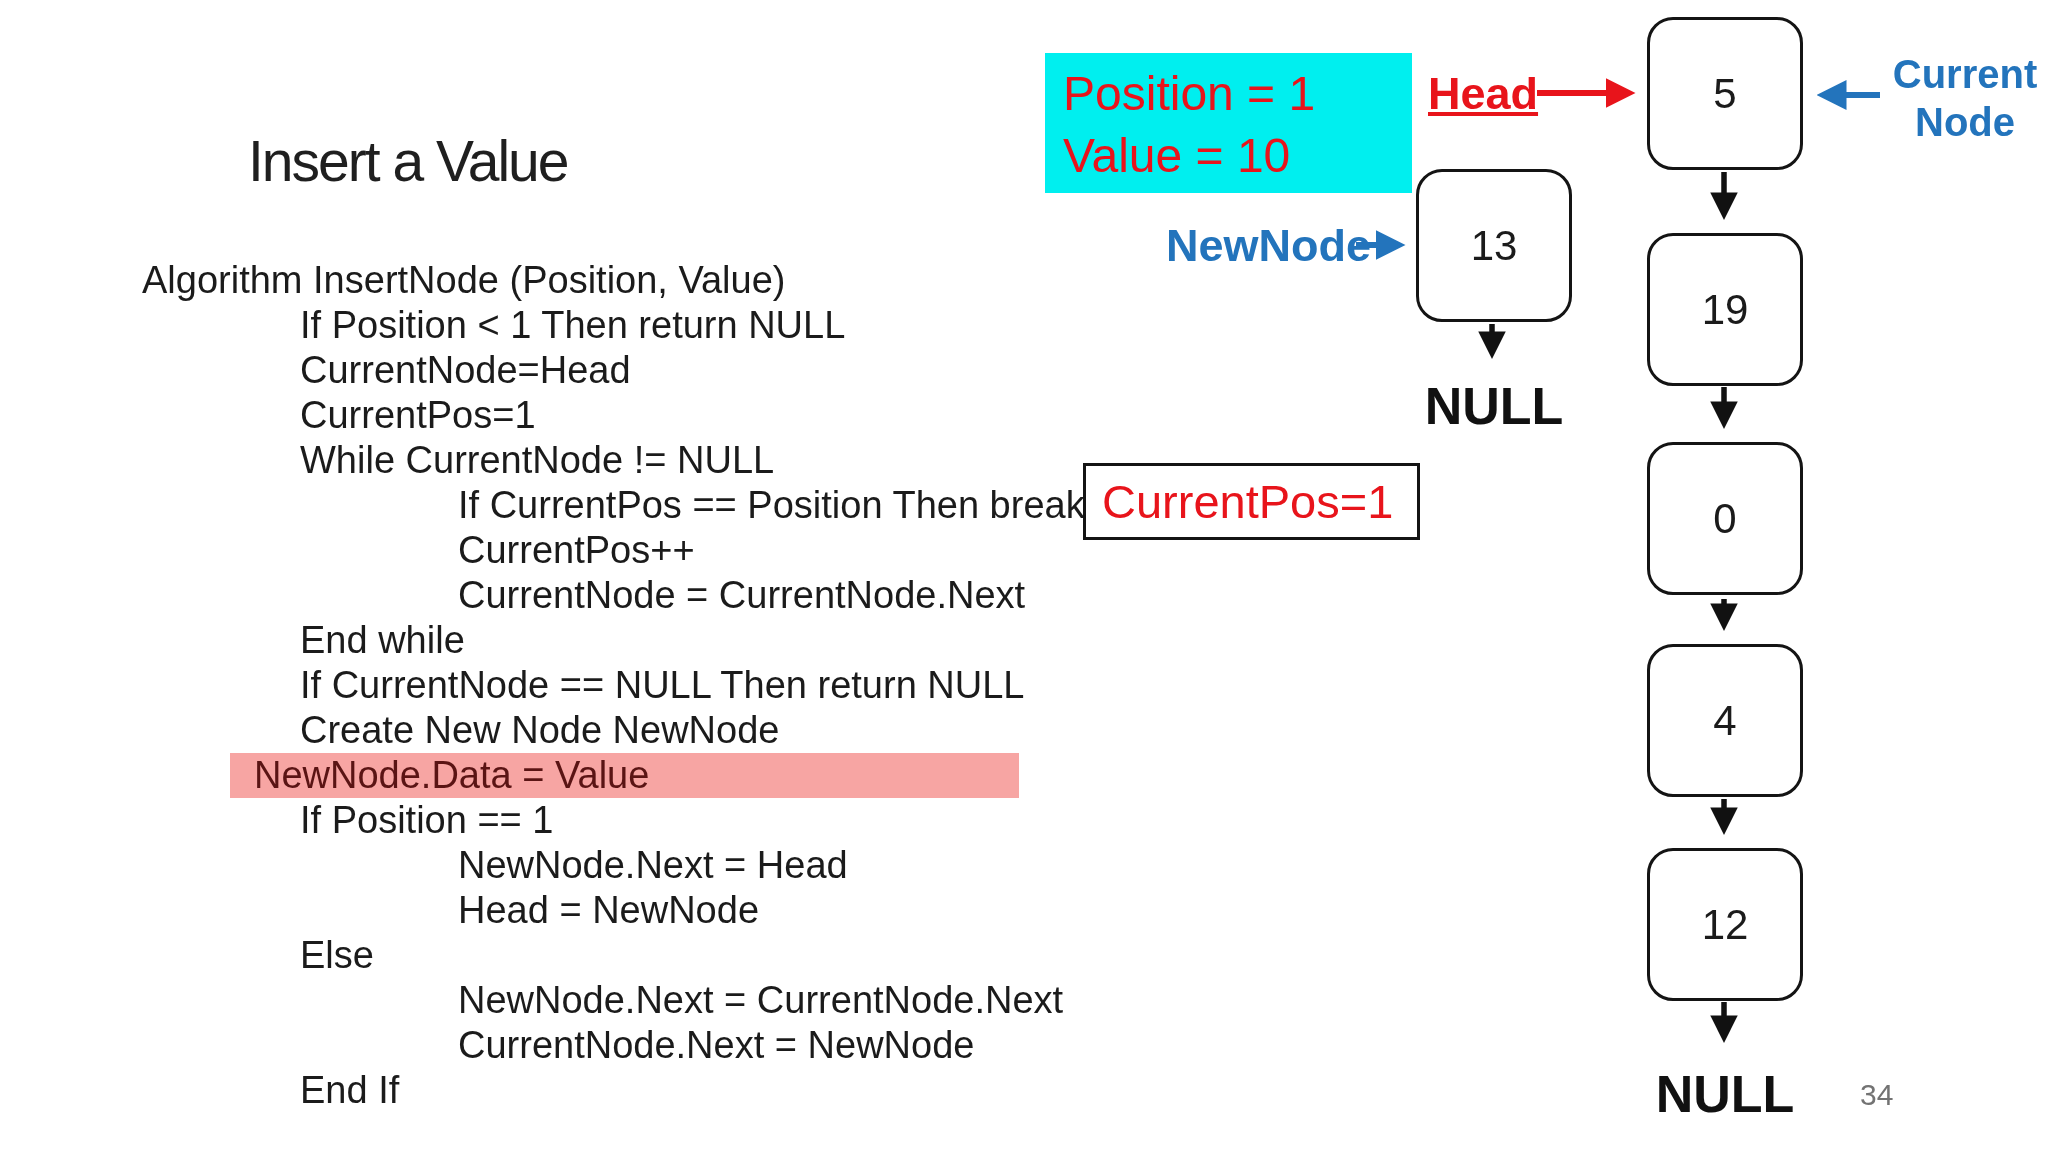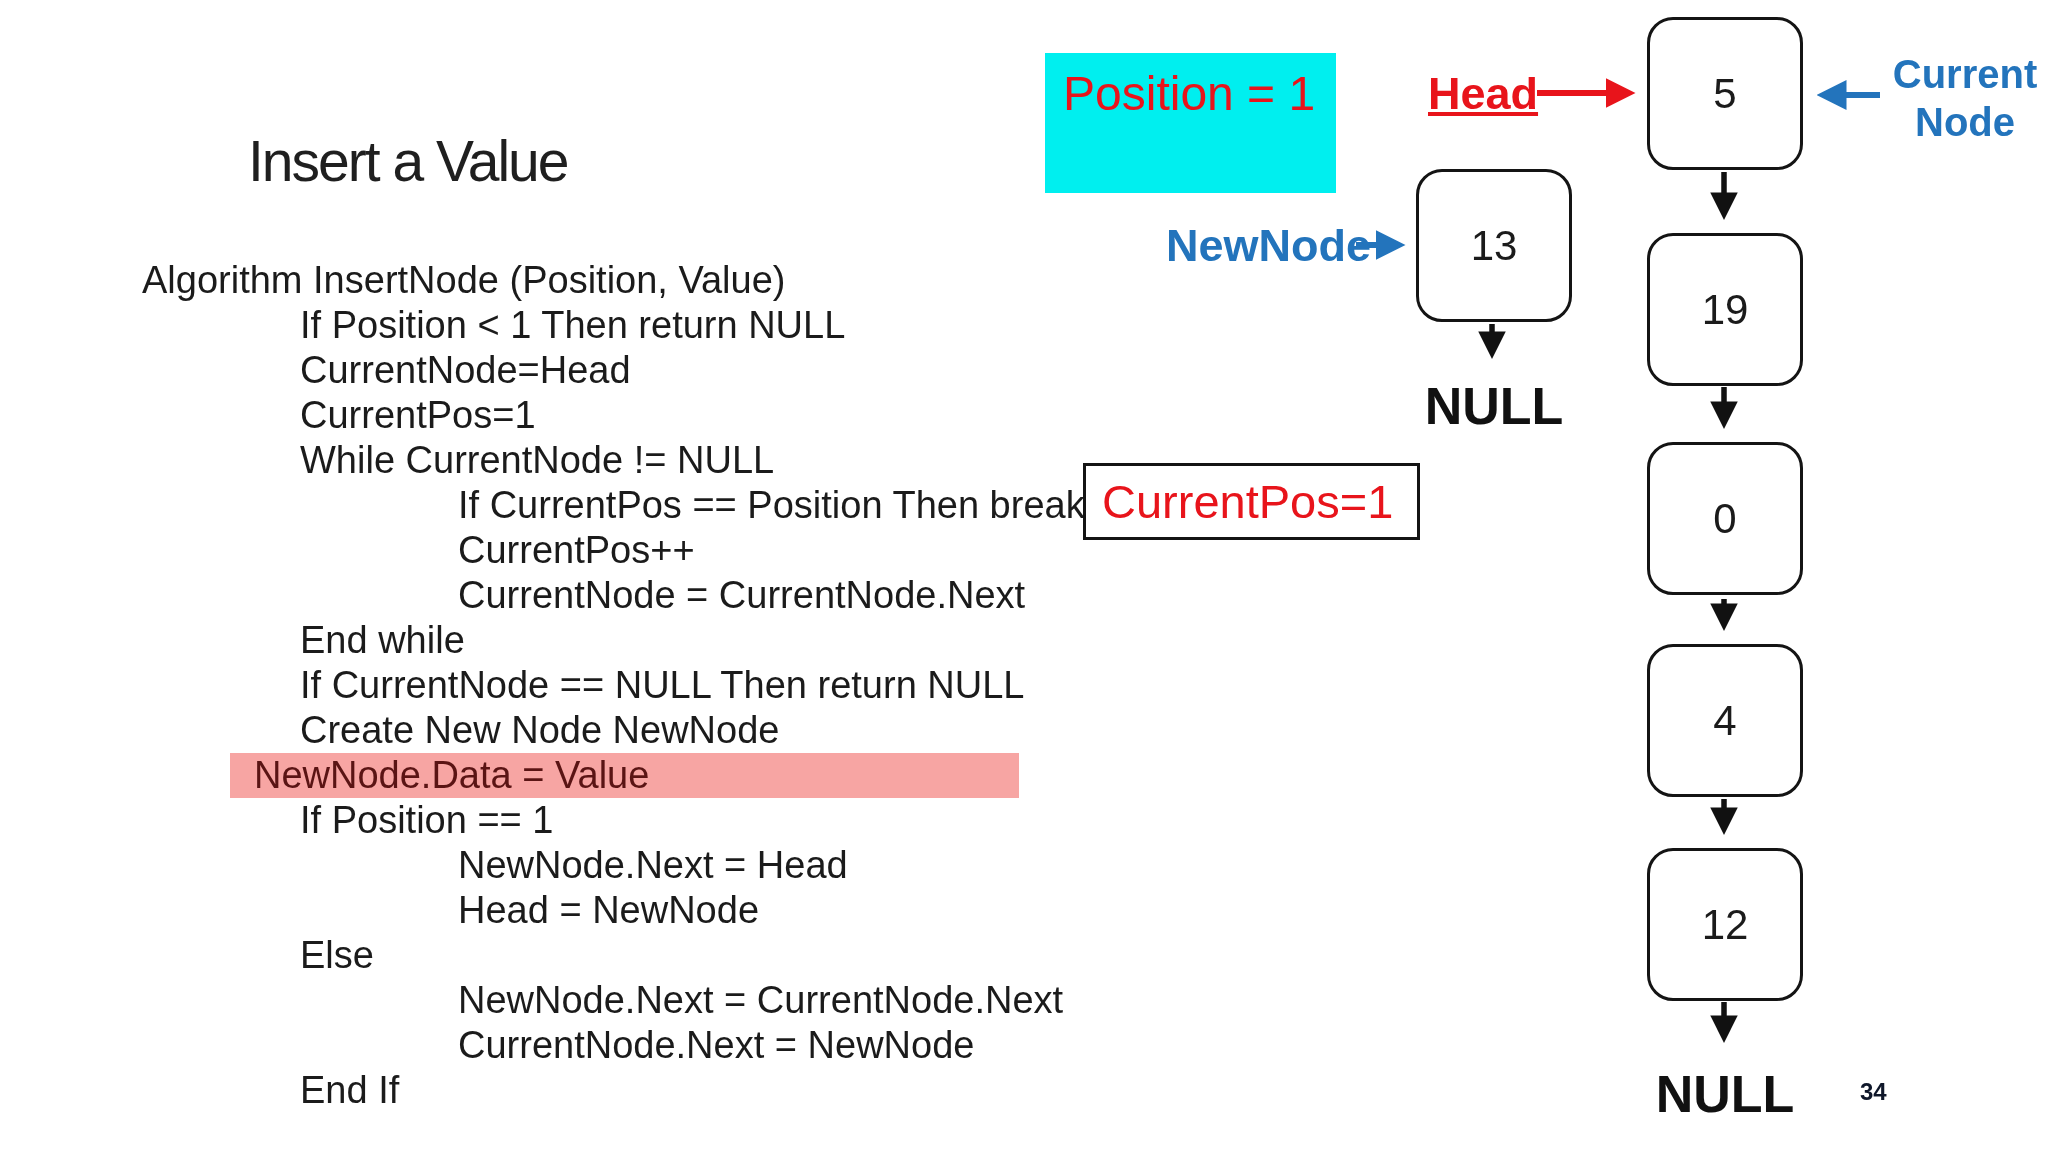--- a/index.html
+++ b/index.html
@@ -17,21 +17,21 @@
     font-size:38px;line-height:45px;white-space:nowrap;color:#1b1b1b;
   }
   .lvl0{padding-left:0;}
   .lvl1{padding-left:158px;}
   .lvl2{padding-left:316px;}
   .code-line.hl{
     padding-left:24px;margin-left:88px;width:765px;
     background:#F7A5A3;color:#5a1414;
   }
   #params-box{
-    left:1045px;top:53px;width:291px;height:140px;background:#00EFEF;
+    left:1045px;top:53px;width:367px;height:140px;background:#00EFEF;
     color:#E8141B;font-size:48px;line-height:62px;padding:10px 0 0 18px;
     box-sizing:border-box;white-space:nowrap;
   }
   #currentpos-box{
     left:1083px;top:463px;width:337px;height:77px;border:3px solid #141414;
     box-sizing:border-box;background:#ffffff;color:#E8141B;font-size:47px;
     line-height:71px;padding-left:16px;white-space:nowrap;
   }
   .node{
     position:absolute;width:156px;height:153px;border:3px solid #141414;
@@ -40,21 +40,21 @@
     font-size:42px;color:#1b1b1b;
   }
   .null-label{
     position:absolute;width:156px;text-align:center;font-size:52px;
     font-weight:600;color:#111;line-height:1.1;
   }
   .blue-label{color:#2374BC;font-weight:bold;white-space:nowrap;}
   #head-label{left:1428px;top:68px;font-size:45px;font-weight:bold;color:#E8141B;text-decoration:underline;}
   #newnode-label{left:1166px;top:220px;font-size:45px;}
   #currentnode-label{left:1890px;top:50px;width:150px;font-size:40px;line-height:48px;text-align:center;}
-  #page-number{left:1860px;top:1078px;font-size:24px;color:#0f172a;font-weight:bold;}
+  #page-number{left:1860px;top:1078px;font-size:30px;color:#737373;}
   #arrows{left:0;top:0;width:2048px;height:1152px;pointer-events:none;}
 </style>
 </head>
 <body>
 
 <div id="slide">
 
   <div id="title" class="abs">Insert a Value</div>
 
   <div id="code" class="abs">
@@ -97,20 +97,21 @@
     <line x1="1492" y1="324" x2="1492" y2="352" stroke="#111111" stroke-width="5.5" marker-end="url(#mk-black)"></line>
     <line x1="1724" y1="172" x2="1724" y2="213" stroke="#111111" stroke-width="5.5" marker-end="url(#mk-black)"></line>
     <line x1="1724" y1="387" x2="1724" y2="422" stroke="#111111" stroke-width="5.5" marker-end="url(#mk-black)"></line>
     <line x1="1724" y1="599" x2="1724" y2="624" stroke="#111111" stroke-width="5.5" marker-end="url(#mk-black)"></line>
     <line x1="1724" y1="799" x2="1724" y2="828" stroke="#111111" stroke-width="5.5" marker-end="url(#mk-black)"></line>
     <line x1="1724" y1="1002" x2="1724" y2="1036" stroke="#111111" stroke-width="5.5" marker-end="url(#mk-black)"></line>
   </svg>
 
   <div id="params-box" class="abs">
     <div>Position = 1</div>
+    <div>Value = 10</div>
   </div>
 
   <div id="currentpos-box" class="abs">
     <span>CurrentPos=1</span>
   </div>
 
   <div id="head-label" class="abs">Head</div>
 
   <div id="newnode-label" class="abs blue-label">NewNode</div>
 

